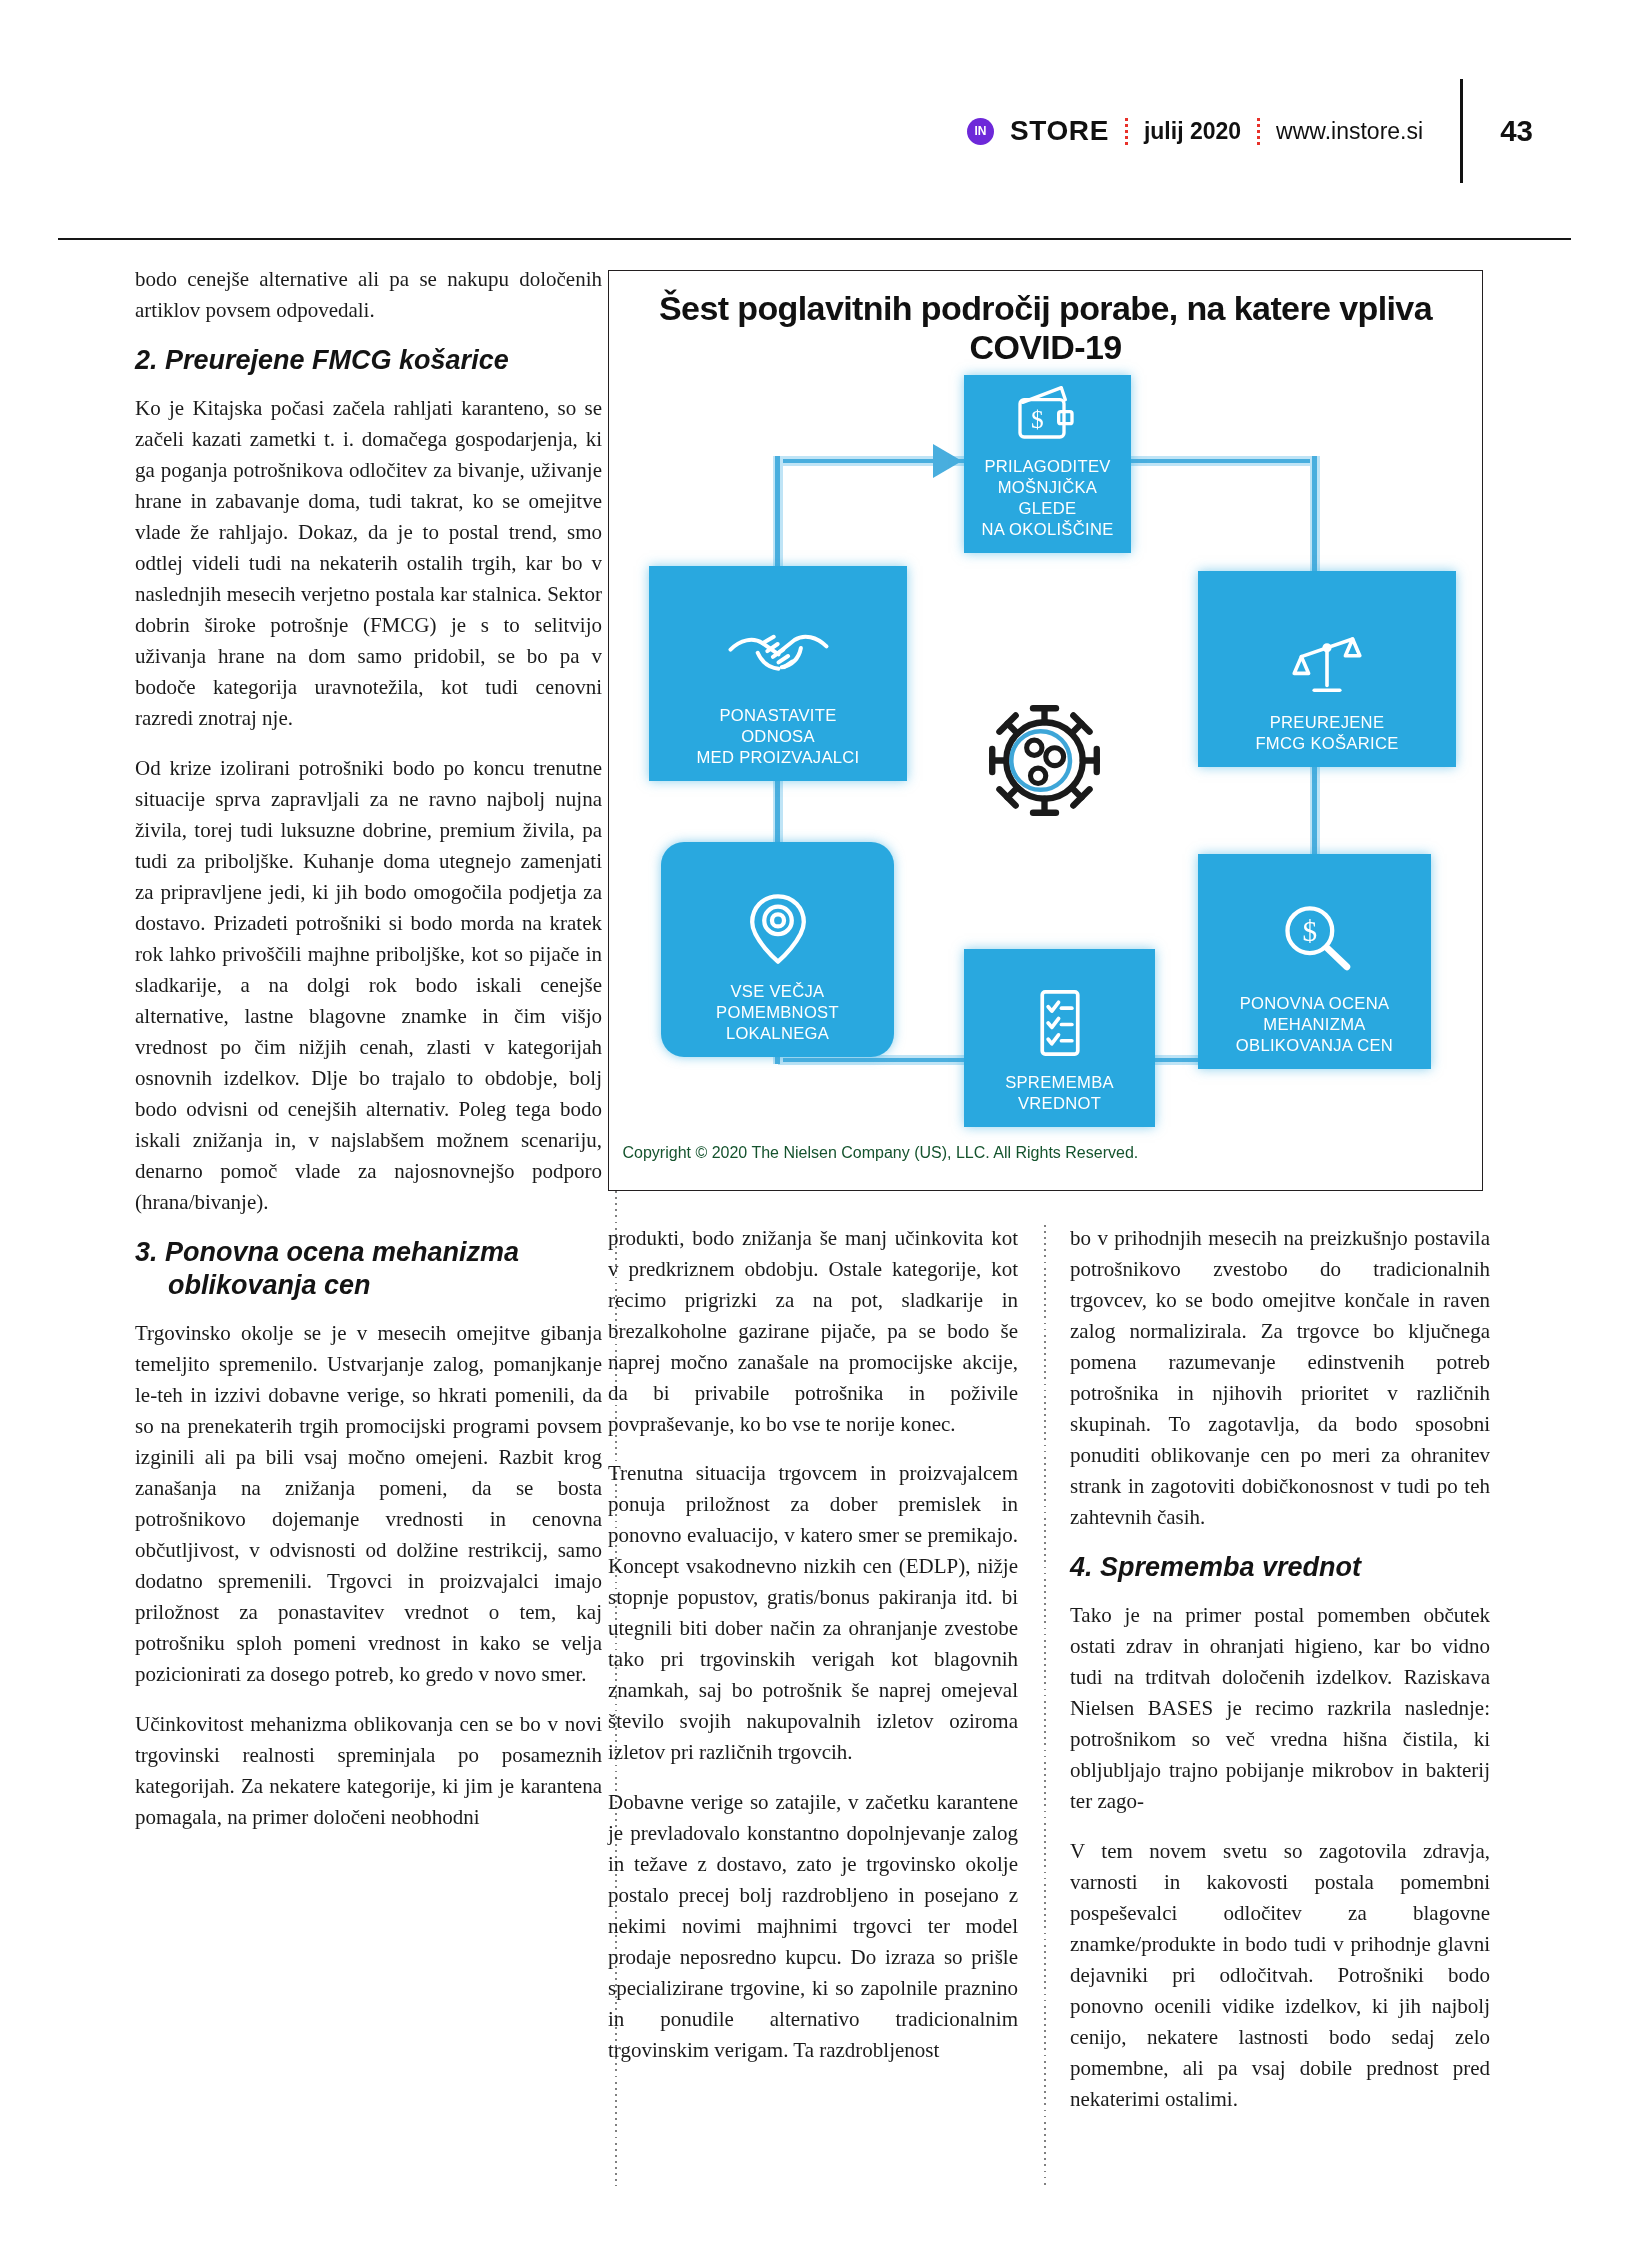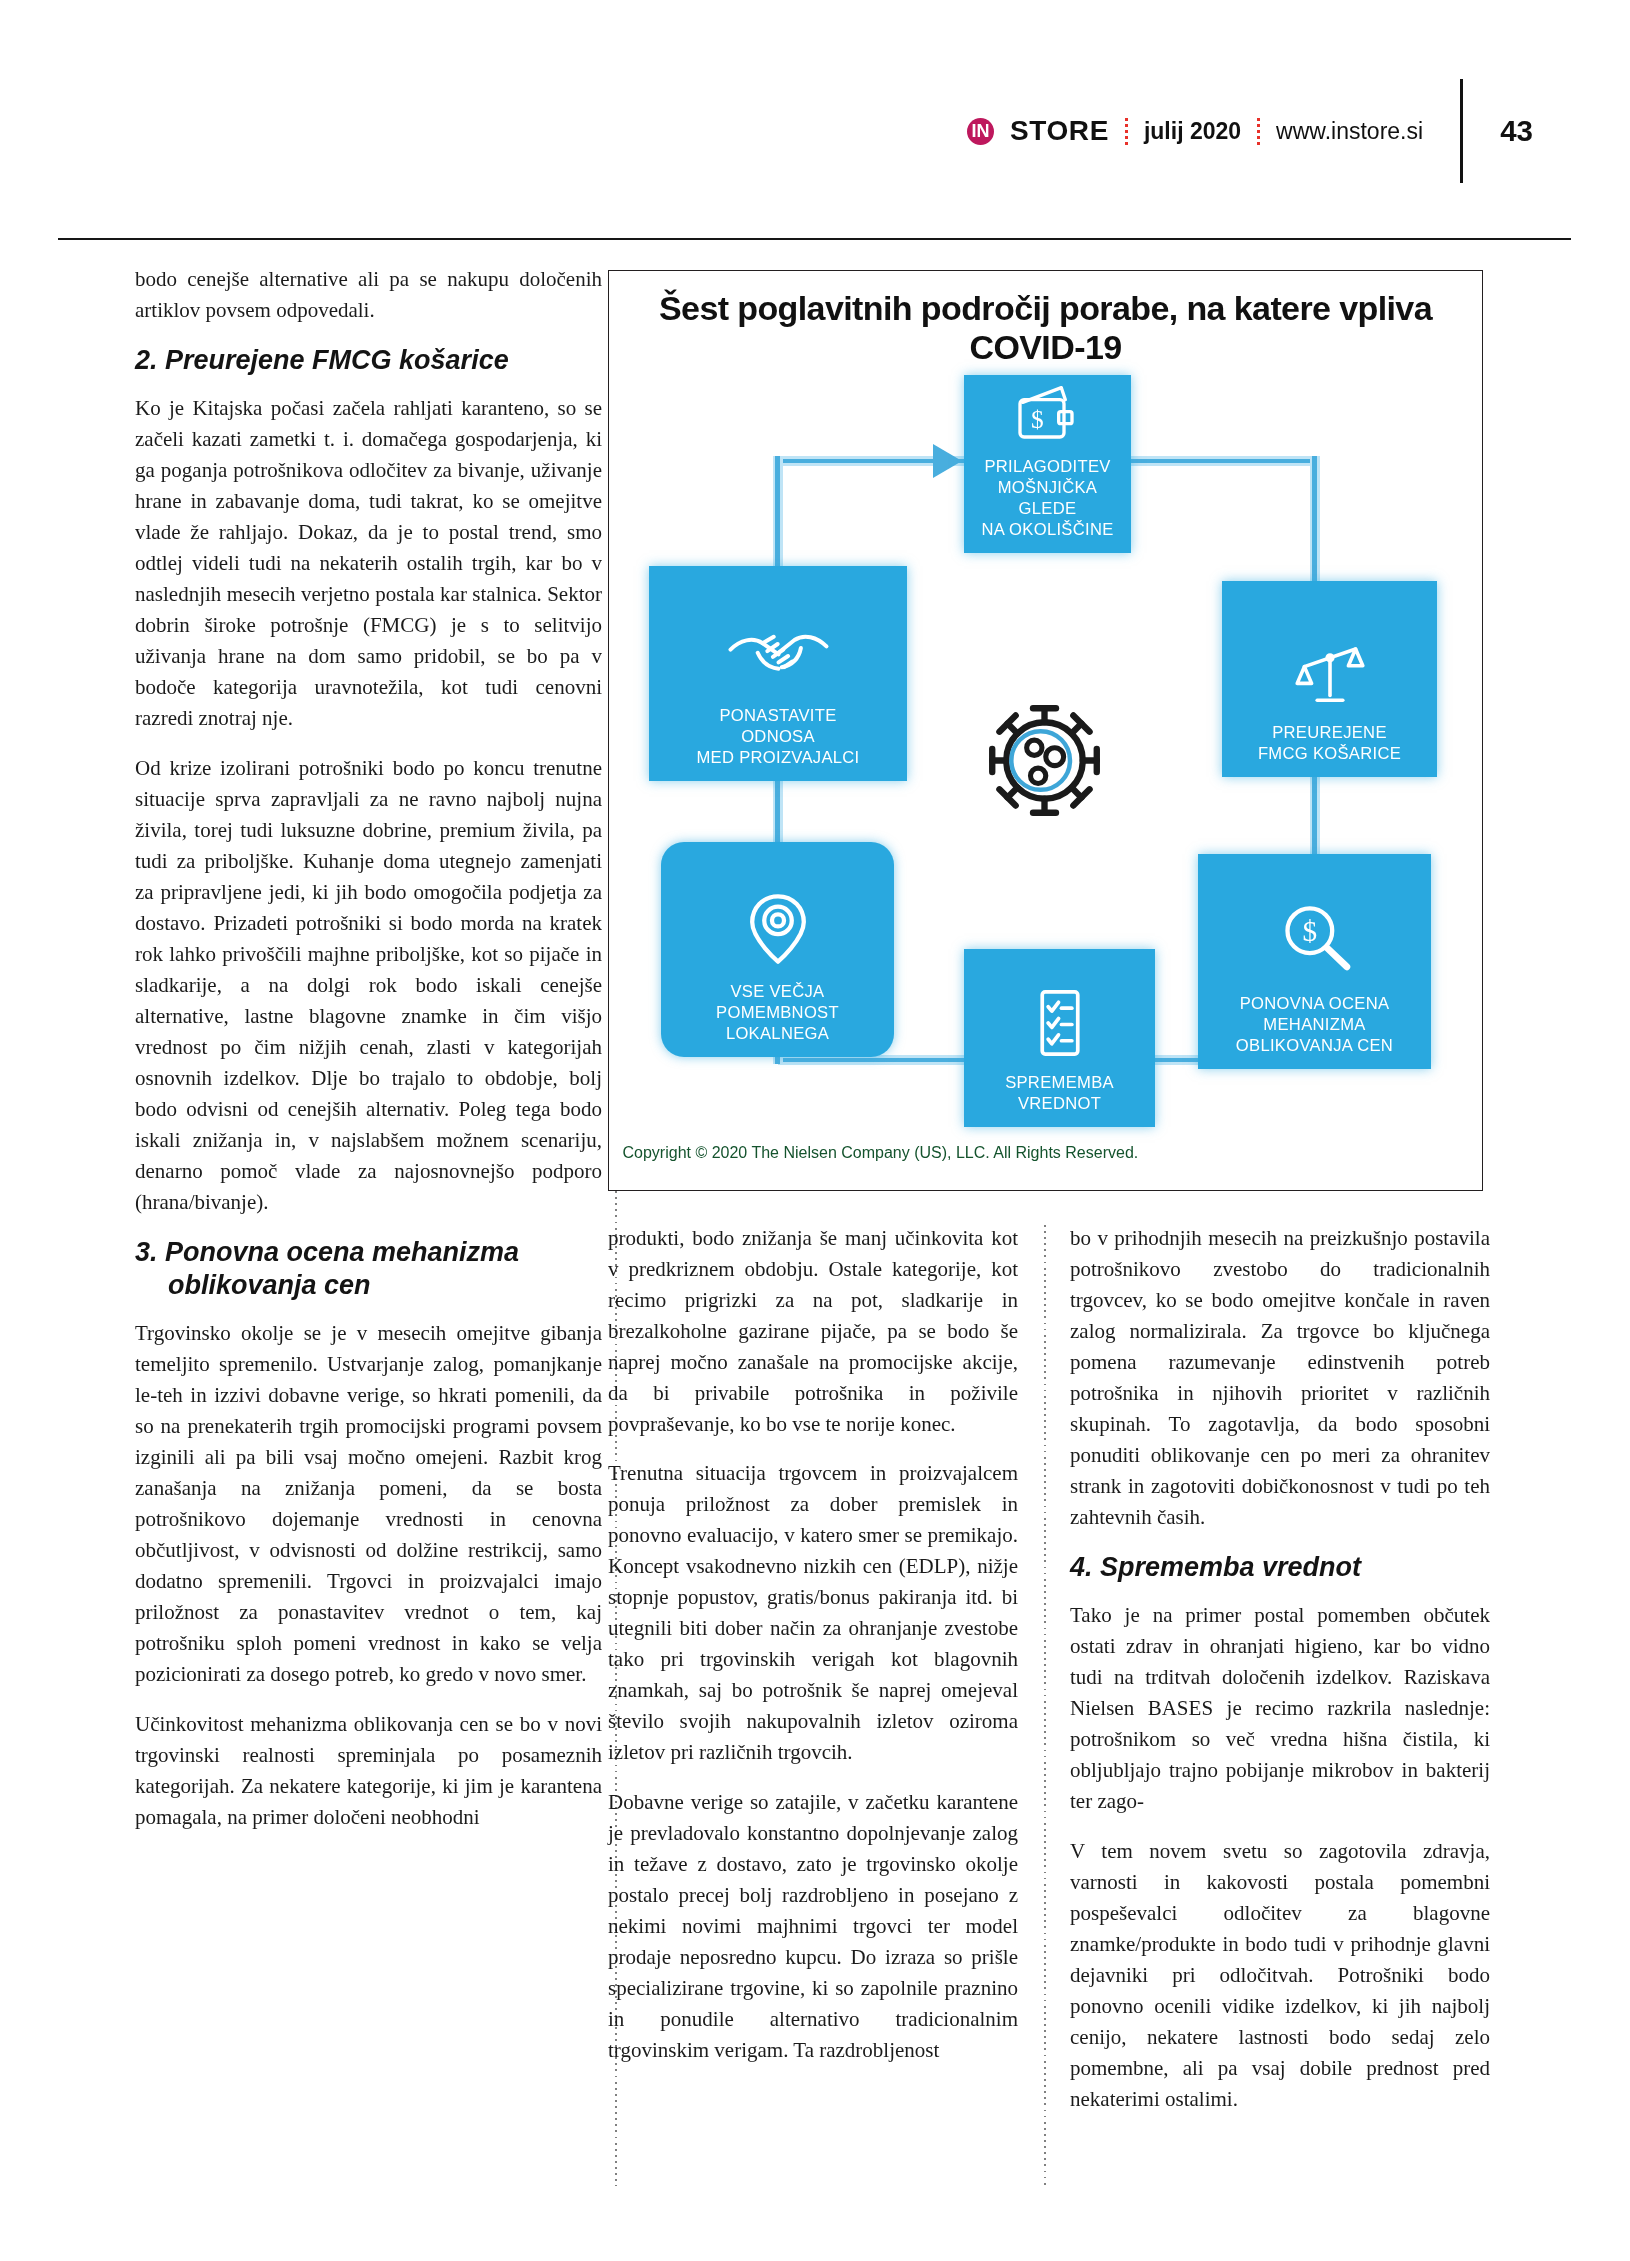--- a/index.html
+++ b/index.html
@@ -1,22 +1,22 @@
 <!DOCTYPE html>
 <html style="font-size:9.8px"><head>
 <meta charset="utf-8">
 <style>
   html,body{margin:0;padding:0;background:#e9e9e9;}
   .page{position:relative;width:1630px;height:2261px;background:#ffffff;overflow:hidden;
         font-family:"Liberation Serif",serif;color:#1b1b1b;}
   
   .header{position:absolute;top:79px;right:97px;display:flex;align-items:center;gap:16px;}
-  .logo-circle{width:27px;height:27px;border-radius:50%;background:#be185d;color:#fff;
+  .logo-circle{width:27px;height:27px;border-radius:50%;background:#6d28d9;color:#fff;
         display:flex;align-items:center;justify-content:center;
-        font-family:"Liberation Sans",sans-serif;font-weight:bold;font-size:18px;letter-spacing:0;}
+        font-family:"Liberation Sans",sans-serif;font-weight:bold;font-size:12px;letter-spacing:0;}
   .brand{font-family:"Liberation Sans",sans-serif;font-weight:bold;font-size:28px;letter-spacing:0.6px;color:#111;}
   .dotsep{width:0;height:27px;border-left:3.1px dotted #e8312a;}
   .issue{font-family:"Liberation Sans",sans-serif;font-weight:bold;font-size:23px;color:#111;}
   .site{font-family:"Liberation Sans",sans-serif;font-size:23px;color:#111;}
   .page-bar{width:3.1px;height:104px;background:#111;margin:0 21px;}
   .page-num{font-family:"Liberation Sans",sans-serif;font-weight:bold;font-size:29.5px;color:#111;}
   .header-rule{position:absolute;top:238px;left:58px;width:1513px;height:1.8px;background:#161616;}
   
   .col{position:absolute;text-align:justify;}
   .col p{margin:0 0 18.4px 0;font-size:21px;line-height:31px;}
@@ -137,21 +137,21 @@
           <path d="M77 64 l10 -7"></path>
           <path d="M44 46 q8 18 26 20"></path>
           <path d="M98 40 q-4 20 -24 24"></path>
         </g>
       </svg>
       <div class="label">PONASTAVITE
 ODNOSA
 MED PROIZVAJALCI</div>
     </div>
 
-    <div class="node" style="left:589px;top:310px;width:215px;height:196px;margin-left:24px;">
+    <div class="node" style="left:589px;top:300px;width:258px;height:196px;">
       <svg width="92" height="80" viewBox="0 0 100 100">
         <g stroke="#fff" stroke-width="4.5" fill="none" stroke-linecap="round" stroke-linejoin="round">
           <path d="M18 42 L82 20"></path>
           <path d="M50 31 L50 78"></path>
           <path d="M34 84 L66 84"></path>
           <path d="M18 42 L9 63 L27 63 Z"></path>
           <path d="M82 20 L73 41 L91 41 Z"></path>
           <circle cx="50" cy="31" r="3.5" fill="#fff"></circle>
         </g>
       </svg>

